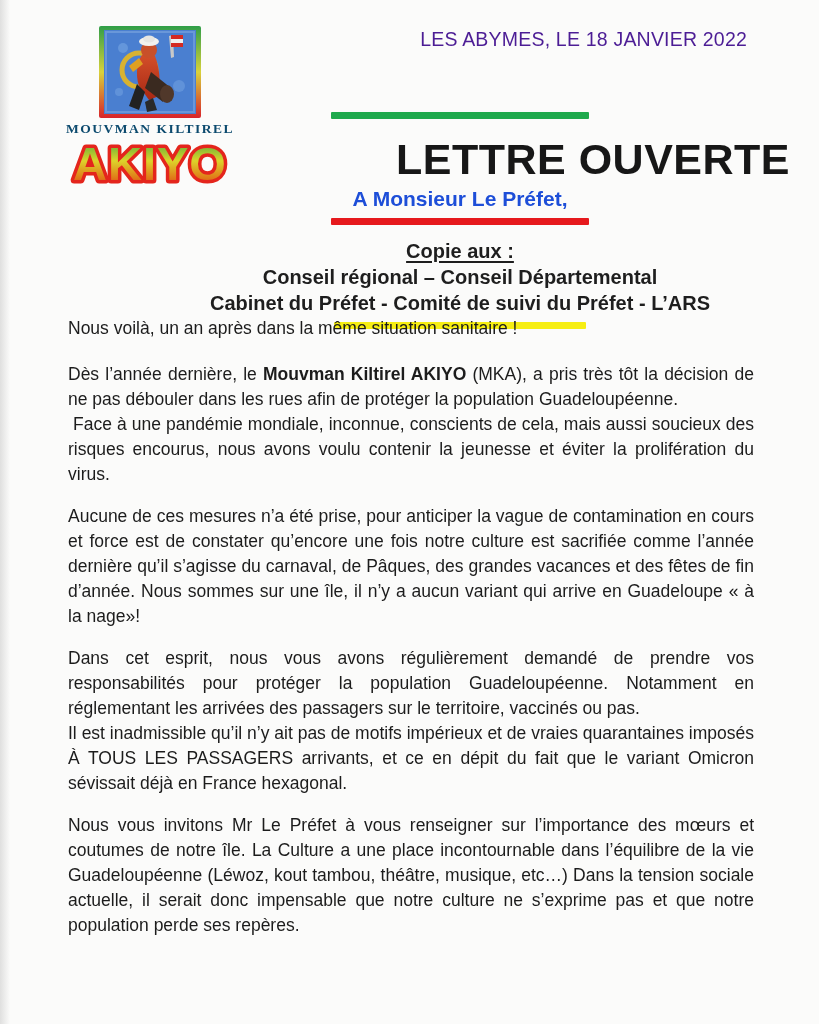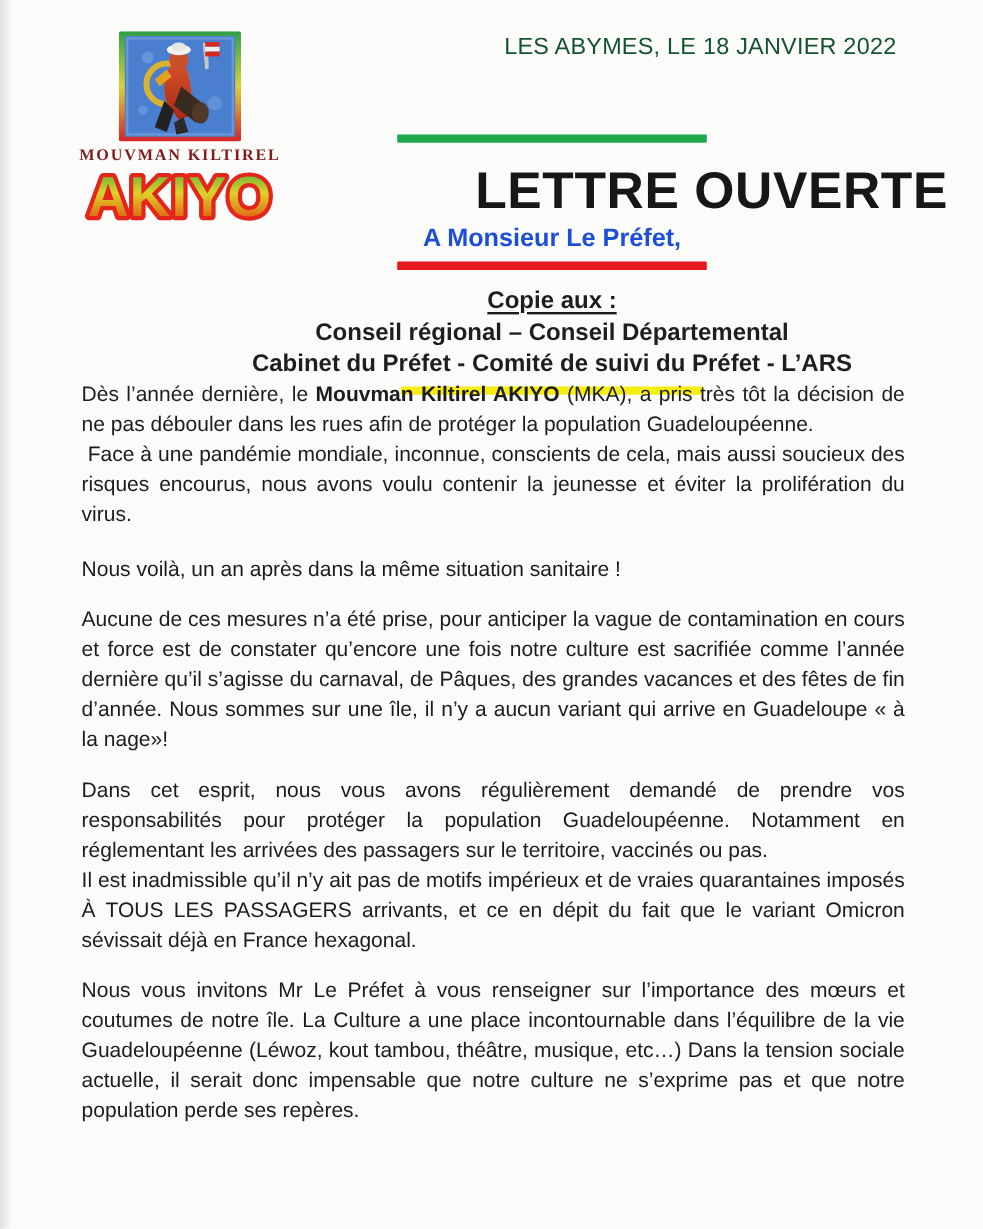--- a/index.html
+++ b/index.html
@@ -11,29 +11,29 @@
   }
   .page{position:absolute;inset:0;}
   .page::before{
     content:"";position:absolute;left:0;top:0;bottom:0;width:10px;
     background:linear-gradient(to right,rgba(190,190,190,.45),rgba(190,190,190,0));
     pointer-events:none;
   }
   
   .date-line{
     position:absolute;top:28px;right:72px;
-    font-size:19.5px;letter-spacing:.2px;color:#14532d;
+    font-size:19.5px;letter-spacing:.2px;color:#4c1d95;
   }
   
   .logo{position:absolute;left:58px;top:26px;width:184px;text-align:center;}
   .logo-art{width:102px;height:92px;margin:0 auto;display:block;}
   .logo-org{
     margin-top:3px;
     font-family:"Liberation Serif",serif;font-weight:bold;
-    font-size:13.5px;letter-spacing:1.5px;color:#7f1d1d;
+    font-size:13.5px;letter-spacing:1.5px;color:#0c4a6e;
   }
   .logo-wordmark-svg{display:block;margin:-2px auto 0;}
   
   .header-block{position:absolute;left:130px;top:112px;width:660px;text-align:center;}
   .bar{height:7px;width:258px;margin:0 auto;border-radius:1px;}
   .bar-green{margin-bottom:6px;}
   .bar-red{margin-top:7px;}
   .bar-yellow{margin-top:7px;width:252px;}
   .letter-title{
     margin:16px 0 0;font-size:43px;font-weight:bold;color:#171717;letter-spacing:.5px;text-align:right;
@@ -115,22 +115,22 @@
     <h1 class="letter-title">LETTRE OUVERTE</h1>
     <div class="letter-addressee">A Monsieur Le Préfet,</div>
     <div class="bar bar-red" style="background: rgb(230, 25, 29);"></div>
     <div class="copy-heading">Copie aux :</div>
     <div class="copy-line">Conseil régional – Conseil Départemental</div>
     <div class="copy-line">Cabinet du Préfet - Comité de suivi du Préfet - L’ARS</div>
     <div class="bar bar-yellow" style="background: rgb(246, 238, 18);"></div>
   </div>
 
   <div class="letter-body">
+      <p><span>Nous voilà, un an après dans la même situation sanitaire !</span></p>
       <p><span>Dès l’année dernière, le </span><b>Mouvman Kiltirel AKIYO</b><span> (MKA), a pris très tôt la décision de ne pas débouler dans les rues afin de protéger la population Guadeloupéenne.
  Face à une pandémie mondiale, inconnue, conscients de cela, mais aussi soucieux des risques encourus, nous avons voulu contenir la jeunesse et éviter la prolifération du virus.</span></p>
-      <p><span>Nous voilà, un an après dans la même situation sanitaire !</span></p>
       <p><span>Aucune de ces mesures n’a été prise, pour anticiper la vague de contamination en cours et force est de constater qu’encore une fois notre culture est sacrifiée comme l’année dernière qu’il s’agisse du carnaval, de Pâques, des grandes vacances et des fêtes de fin d’année. Nous sommes sur une île, il n’y a aucun variant qui arrive en Guadeloupe « à la nage»!</span></p>
       <p><span>Dans cet esprit, nous vous avons régulièrement demandé de prendre vos responsabilités pour protéger la population Guadeloupéenne. Notamment en réglementant les arrivées des passagers sur le territoire, vaccinés ou pas.
 Il est inadmissible qu’il n’y ait pas de motifs impérieux et de vraies quarantaines imposés À TOUS LES PASSAGERS arrivants, et ce en dépit du fait que le variant Omicron sévissait déjà en France hexagonal.</span></p>
       <p><span>Nous vous invitons Mr Le Préfet à vous renseigner sur l’importance des mœurs et coutumes de notre île. La Culture a une place incontournable dans l’équilibre de la vie Guadeloupéenne (Léwoz, kout tambou, théâtre, musique, etc…) Dans la tension sociale actuelle, il serait donc impensable que notre culture ne s’exprime pas et que notre population perde ses repères.</span></p>
     </div>
 
 </div>
 
 </body></html>

